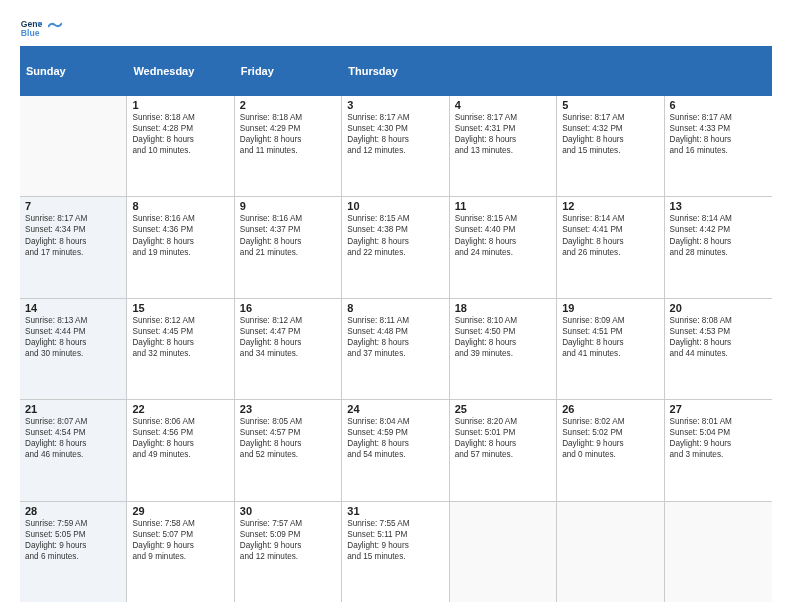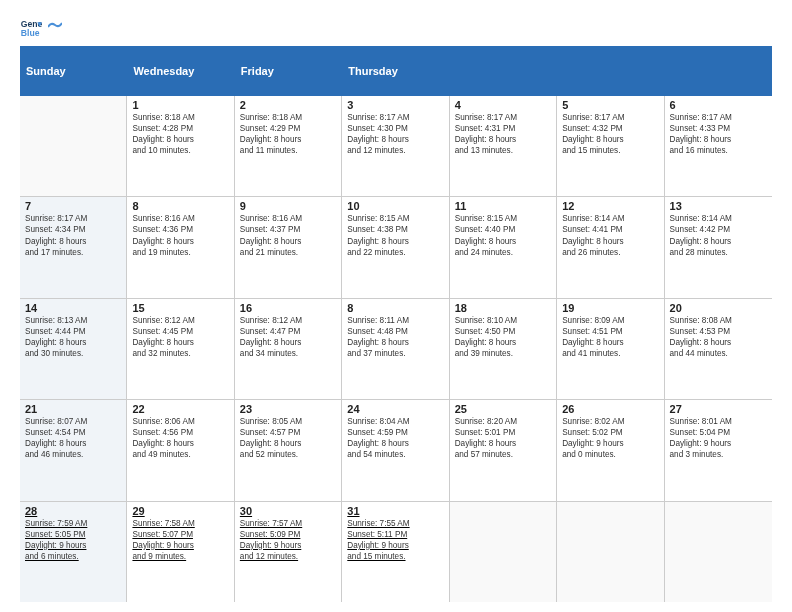--- a/index.html
+++ b/index.html
@@ -68,21 +68,20 @@
       flex: 1;
     }
     .cal-week {
       display: grid;
       grid-template-columns: repeat(7, 1fr);
       flex: 1;
       border-bottom: 1px solid #ccc;
     }
     .cal-week:last-child {
       border-bottom: none;
-      text-decoration: underline;
     }
     .cal-cell {
       border-right: 1px solid #ccc;
       padding: 3px 5px;
       font-size: 8.5px;
       color: #333;
       min-height: 0;
       overflow: hidden;
     }
     .cal-cell:last-child {

